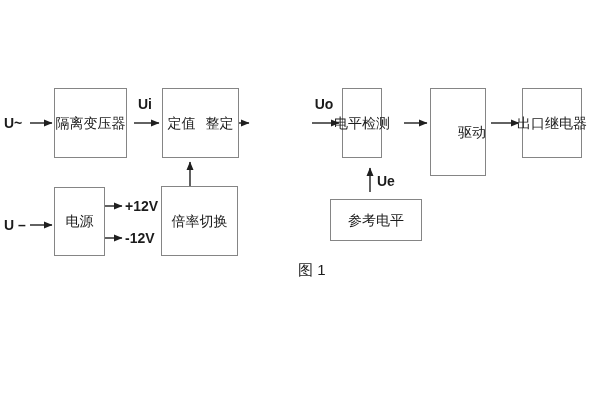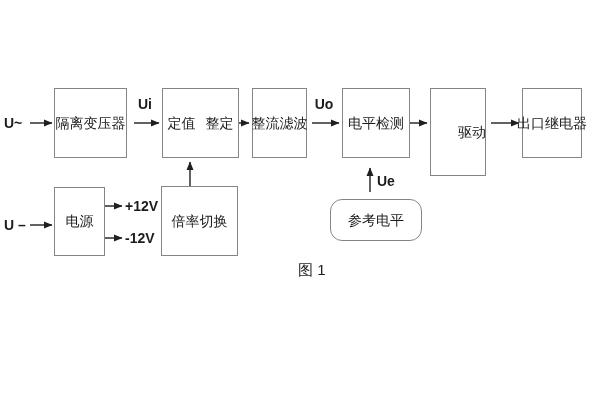--- a/index.html
+++ b/index.html
@@ -82,26 +82,22 @@
   <div class="block" style="left:54px; top:88px; width:73px; height:70px;">
     <span>隔离</span>
     <span>变压器</span>
   </div>
 
   <div class="block" style="left:162px; top:88px; width:77px; height:70px;gap:10px;">
     <span>定值</span>
     <span>整定</span>
   </div>
 
-  <div class="block" style="left:252px; top:88px; width:55px; height:70px;">
-    <span>整流</span>
-    <span>滤波</span>
-  </div>
 
-  <div class="block" style="left:342px; top:88px; width:68px; height:70px;">
+  <div class="block" style="left:342px; top:88px; width:40px; height:70px;">
     <span>电平</span>
     <span>检测</span>
   </div>
 
   <div class="block" style="left:430px; top:88px; width:56px; height:88px;padding-left:28px;">
     <span>驱动</span>
   </div>
 
   <div class="block" style="left:522px; top:88px; width:60px; height:70px;">
     <span>出口</span>
@@ -110,21 +106,21 @@
 
   <div class="block" style="left:54px; top:187px; width:51px; height:69px;">
     <span>电源</span>
   </div>
 
   <div class="block" style="left:161px; top:186px; width:77px; height:70px;">
     <span>倍率</span>
     <span>切换</span>
   </div>
 
-  <div class="block" style="left:330px; top:199px; width:92px; height:42px;border-radius:12px;">
+  <div class="block" style="left:330px; top:199px; width:92px; height:42px;">
     <span>参考电平</span>
   </div>
 
   <div class="sig" style="left:4px; top:115px;">U~</div>
   <div class="sig centered" style="left:131px; top:96px; width:28px;">Ui</div>
   <div class="sig centered" style="left:308px; top:96px; width:32px;">Uo</div>
   <div class="sig" style="left:4px; top:217px;">U –</div>
   <div class="sig" style="left:125px; top:198px;">+12V</div>
   <div class="sig" style="left:125px; top:230px;">-12V</div>
   <div class="sig" style="left:377px; top:173px;">Ue</div>

